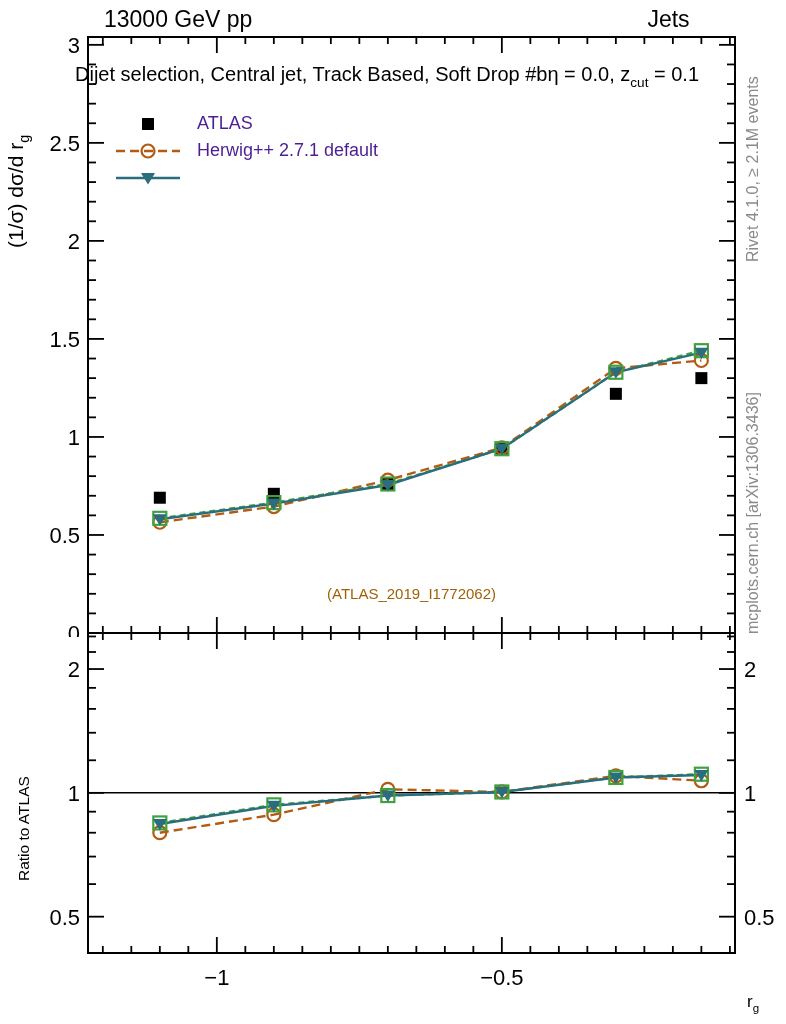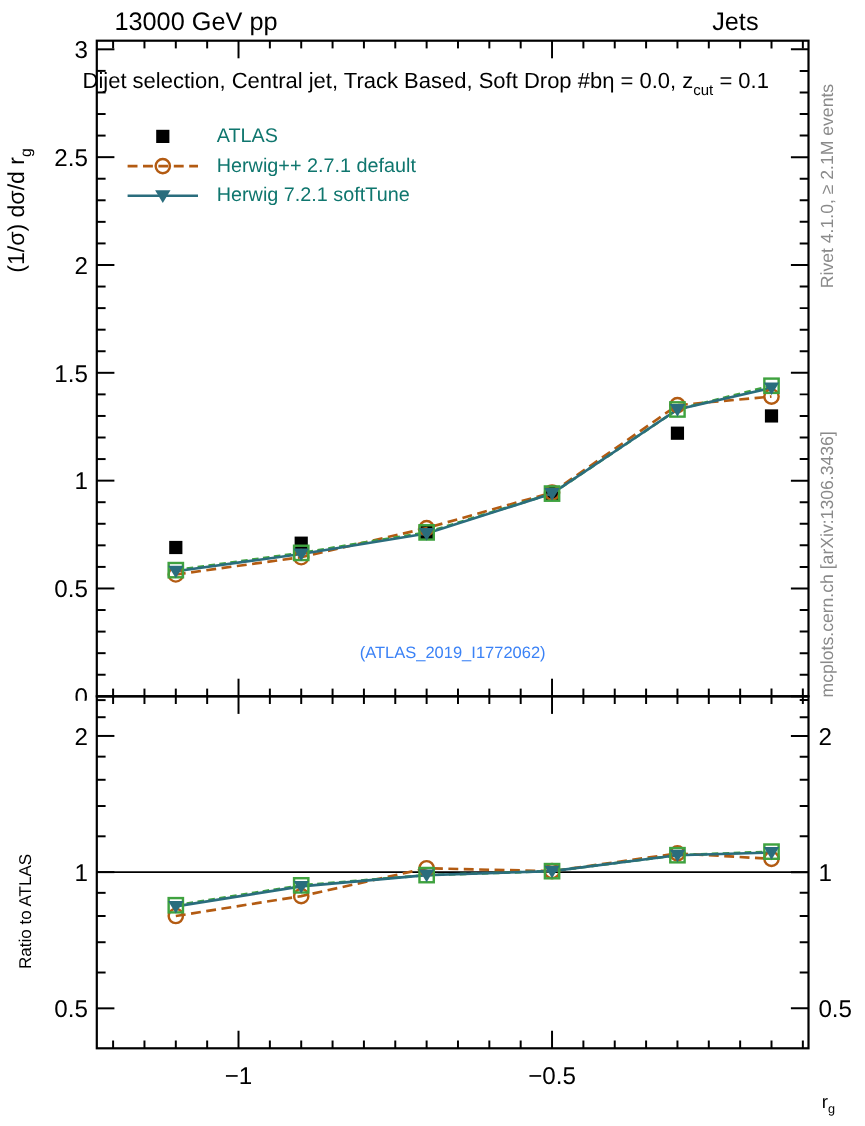--- a/index.html
+++ b/index.html
@@ -8,25 +8,25 @@
   #chart-svg{position:absolute;left:0;top:0;}
   .abs{position:absolute;white-space:nowrap;}
   .vtext{position:absolute;transform-origin:0 0;transform:rotate(-90deg);white-space:nowrap;}
   .hdr{font-size:23px;}
   .plot-title{font-size:20px;left:47px;top:63px;letter-spacing:0px;margin-left:28px;}
   .subsc{font-size:0.68em;position:relative;top:0.45em;}
   .ytitle{font-size:21px;left:4px;top:248px;width:226px;}
   .ratiotitle{font-size:15.5px;left:15px;top:881px;width:169px;}
   .xtitle{font-size:17px;left:747px;top:992px;}
   .side{color:#8a8a8a;font-size:16px;}
-  .watermark{color:#3b82f6;font-size:15px;left:327px;top:585px;}
+  .watermark{color:#a16207;font-size:15px;left:327px;top:585px;}
   #legend{position:absolute;left:114px;top:110px;}
   .legend-row{display:flex;align-items:center;height:27px;}
   .legend-row svg{width:68px;height:22px;flex:0 0 68px;}
-  .legend-label{margin-left:15px;font-size:18px;color:#0f766e;}
+  .legend-label{margin-left:15px;font-size:18px;color:#4c1d95;}
 </style>
 </head>
 <body>
 
 <div id="page">
 
   <svg id="chart-svg" width="786" height="1024">
       <rect x="88" y="37" width="647" height="596" fill="none" stroke="#000" stroke-width="2"></rect>
       <rect x="88" y="633" width="647" height="320" fill="none" stroke="#000" stroke-width="2"></rect>
       <line x1="102.82114537444936" y1="633" x2="102.82114537444936" y2="626" stroke="#000" stroke-width="1.8"></line>
@@ -308,16 +308,15 @@
           <line x1="2" y1="11" x2="66" y2="11" stroke="#b35b12" stroke-width="2.4" stroke-dasharray="9,5"></line>
           <circle cx="34" cy="11" r="6.5" fill="none" stroke="#b35b12" stroke-width="2.2"></circle>
         </svg>
         <span class="legend-label">Herwig++ 2.7.1 default</span>
       </div>
       <div class="legend-row">
         <svg viewBox="0 0 68 22">
           <line x1="2" y1="11" x2="66" y2="11" stroke="#2a6d7d" stroke-width="2.4"></line>
           <polygon points="27,6 41,6 34,17.5" fill="#2a6d7d"></polygon>
         </svg>
-        <span class="legend-label">Herwig 7.2.1 softTune</span>
       </div>
     </div>
 </div>
 
 </body></html>

